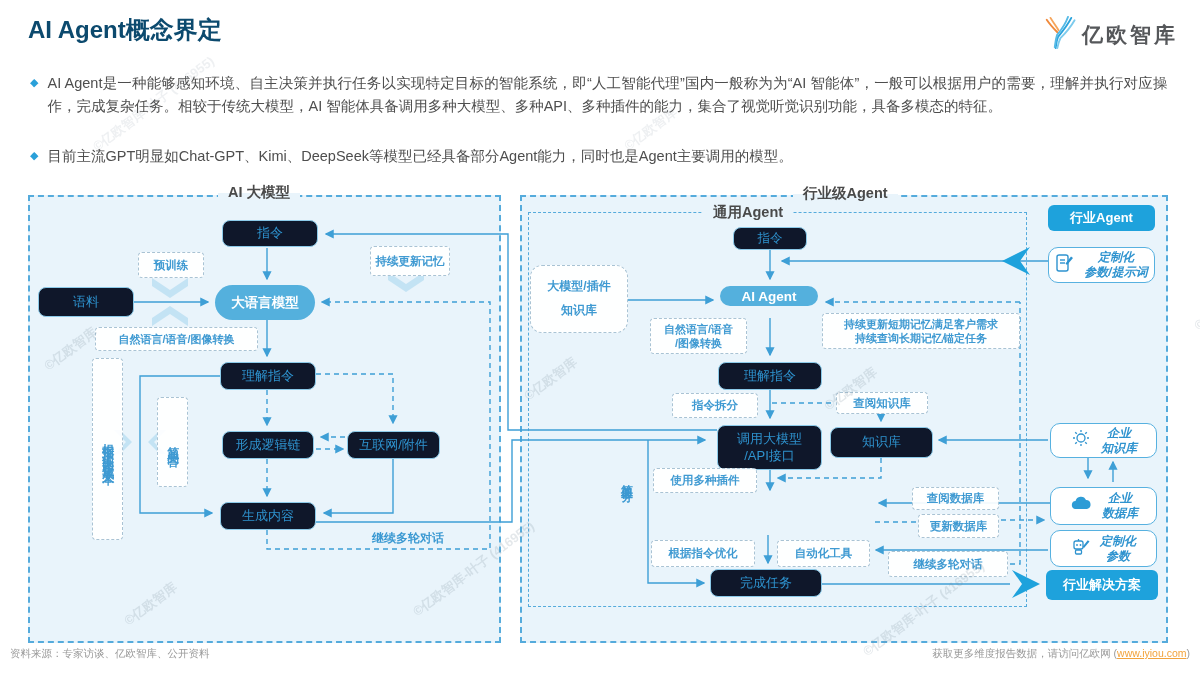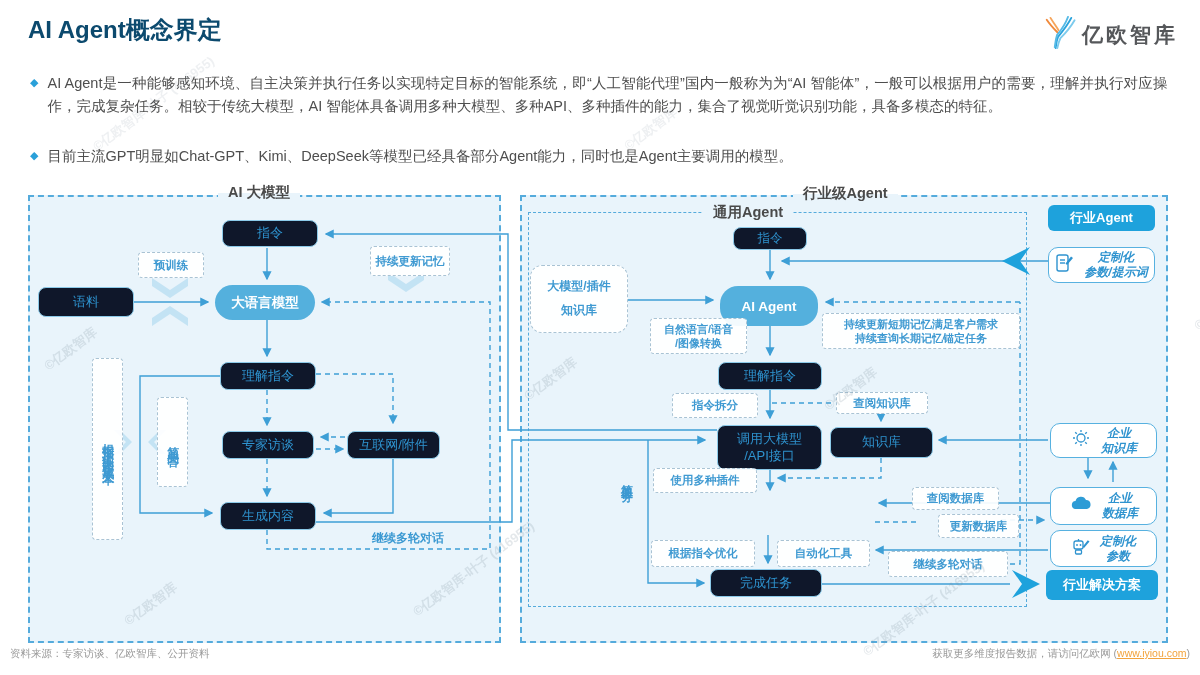--- a/index.html
+++ b/index.html
@@ -143,53 +143,54 @@
       <polygon points="114,430 126,442 114,454 120,454 132,442 120,430"></polygon>
       <polygon points="166,430 154,442 166,454 160,454 148,442 160,430"></polygon>
     </g>
   </svg>
 
   <div class="node box" style="left:222px;top:220px;width:96px;height:27px;">指令</div>
   <div class="node dash" style="left:138px;top:252px;width:66px;height:26px;">预训练</div>
   <div class="node dash" style="left:370px;top:246px;width:80px;height:30px;">持续更新记忆</div>
   <div class="node box" style="left:38px;top:287px;width:96px;height:30px;">语料</div>
   <div class="node pill" style="left:215px;top:285px;width:100px;height:35px;">大语言模型</div>
+  <div class="node dash" style="left:95px;top:327px;width:163px;height:24px;font-size:11px;">自然语言/语音/图像转换</div>
   <div class="node box" style="left:220px;top:362px;width:96px;height:28px;">理解指令</div>
   <div class="node dash vtext" style="left:92px;top:358px;width:31px;height:182px;">根据预训练内容生成文本</div>
   <div class="node dash vtext" style="left:157px;top:397px;width:31px;height:90px;">简单问答</div>
-  <div class="node box" style="left:222px;top:431px;width:92px;height:28px;">专家访谈</div>
+  <div class="node box" style="left:222px;top:431px;width:92px;height:28px;">形成逻辑链</div>
   <div class="node box" style="left:347px;top:431px;width:93px;height:28px;">互联网/附件</div>
   <div class="node box" style="left:220px;top:502px;width:96px;height:28px;">生成内容</div>
   <div class="plain-label" style="left:372px;top:530px;">继续多轮对话</div>
 
   <div class="node box" style="left:733px;top:227px;width:74px;height:23px;font-size:12.5px;">指令</div>
   <div class="node dash round" style="left:530px;top:265px;width:98px;height:68px;flex-direction:column;gap:8px;font-size:12px;">
     <span>大模型/插件</span>
     <span>知识库</span>
   </div>
-  <div class="node pill" style="left:720px;top:286px;width:98px;height:40px;">AI Agent</div>
+  <div class="node pill" style="left:720px;top:286px;width:98px;height:20px;">AI Agent</div>
   <div class="node dash" style="left:650px;top:318px;width:97px;height:36px;flex-direction:column;font-size:11px;">
     <span>自然语言/语音</span>
     <span>/图像转换</span>
   </div>
   <div class="node dash" style="left:822px;top:313px;width:198px;height:36px;flex-direction:column;font-size:11px;">
     <span>持续更新短期记忆满足客户需求</span>
     <span>持续查询长期记忆锚定任务</span>
   </div>
   <div class="node box" style="left:718px;top:362px;width:104px;height:28px;">理解指令</div>
   <div class="node dash" style="left:672px;top:393px;width:86px;height:25px;">指令拆分</div>
   <div class="node dash" style="left:836px;top:392px;width:92px;height:22px;">查阅知识库</div>
   <div class="node box" style="left:717px;top:425px;width:105px;height:45px;flex-direction:column;">
     <span>调用大模型</span>
     <span>/API接口</span>
   </div>
   <div class="node box" style="left:830px;top:427px;width:103px;height:31px;">知识库</div>
   <div class="node dash" style="left:653px;top:468px;width:104px;height:25px;">使用多种插件</div>
   <div class="node dash" style="left:912px;top:487px;width:87px;height:23px;">查阅数据库</div>
-  <div class="node dash" style="left:938px;top:514px;width:81px;height:24px;">更新数据库</div>
+  <div class="node dash" style="left:918px;top:514px;width:81px;height:24px;">更新数据库</div>
   <div class="node dash" style="left:651px;top:540px;width:104px;height:27px;">根据指令优化</div>
   <div class="node dash" style="left:777px;top:540px;width:93px;height:27px;">自动化工具</div>
   <div class="node dash" style="left:888px;top:551px;width:120px;height:26px;">继续多轮对话</div>
   <div class="node box" style="left:710px;top:569px;width:112px;height:28px;">完成任务</div>
   <div class="plain-label vtext" style="left:618px;top:474px;height:70px;letter-spacing:2px;">简单任务</div>
 
   <div class="node btn" style="left:1048px;top:205px;width:107px;height:26px;">行业Agent</div>
 
   <div class="node sideb" style="left:1048px;top:247px;width:107px;height:36px;">
     <span>

